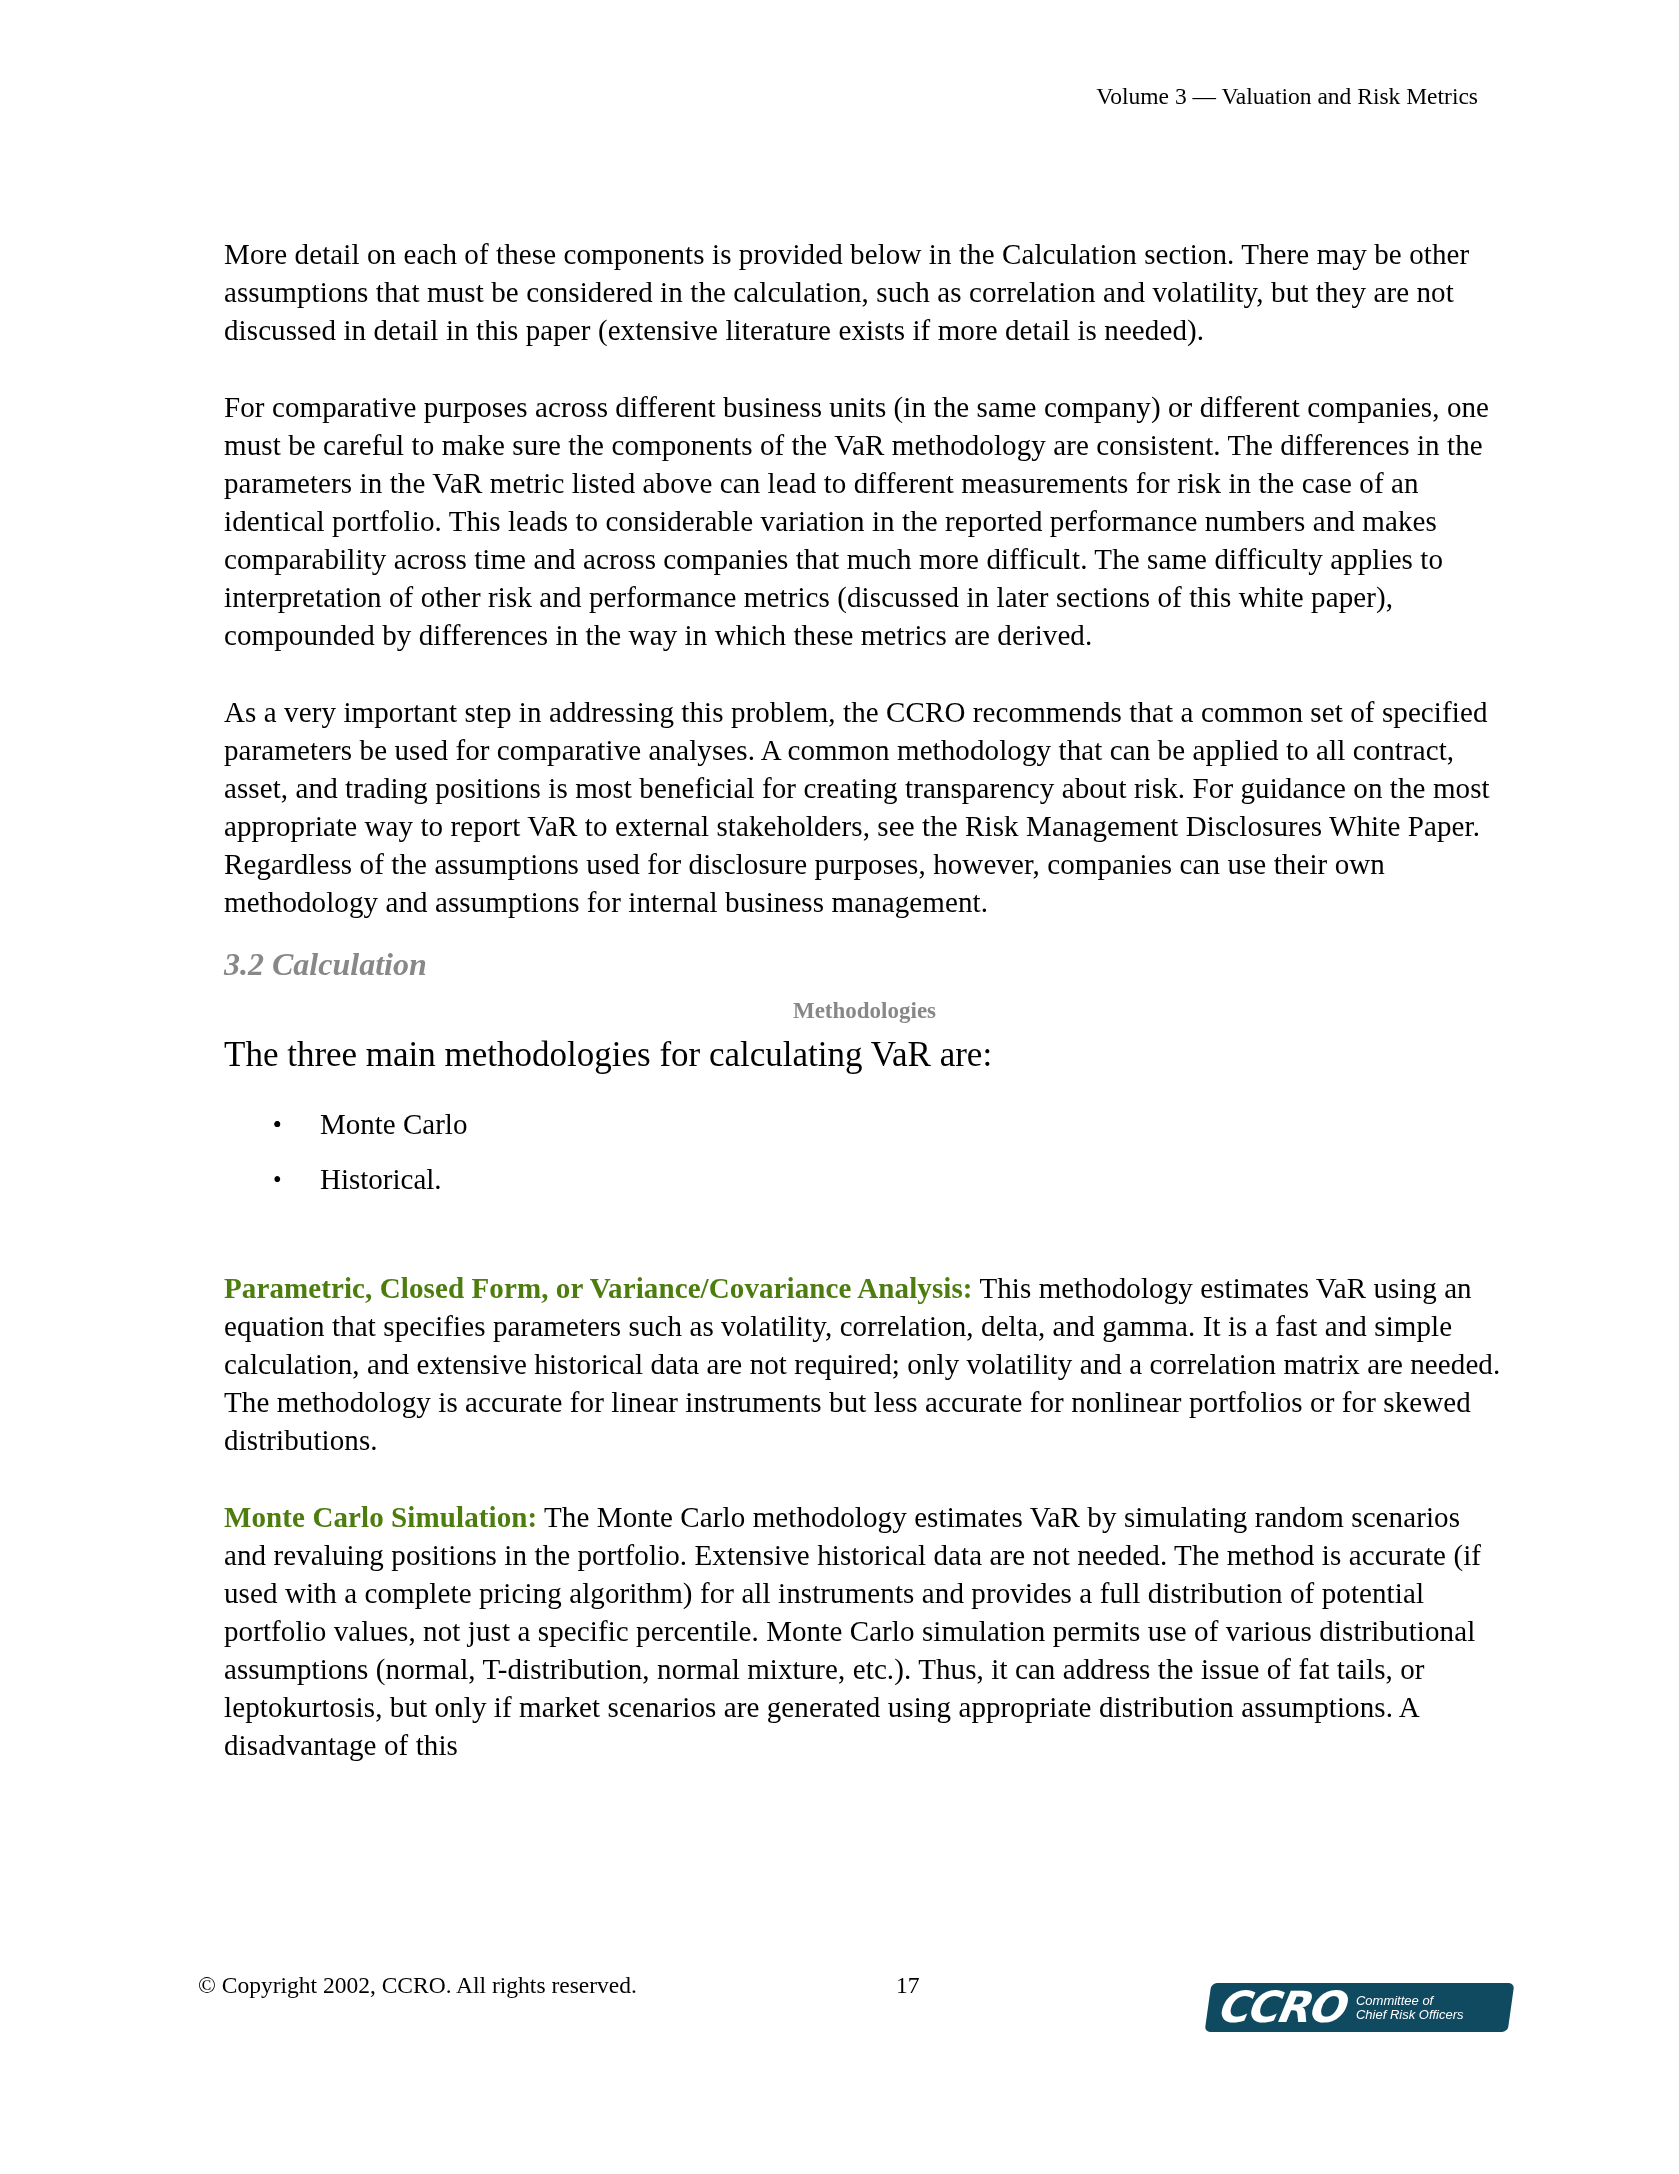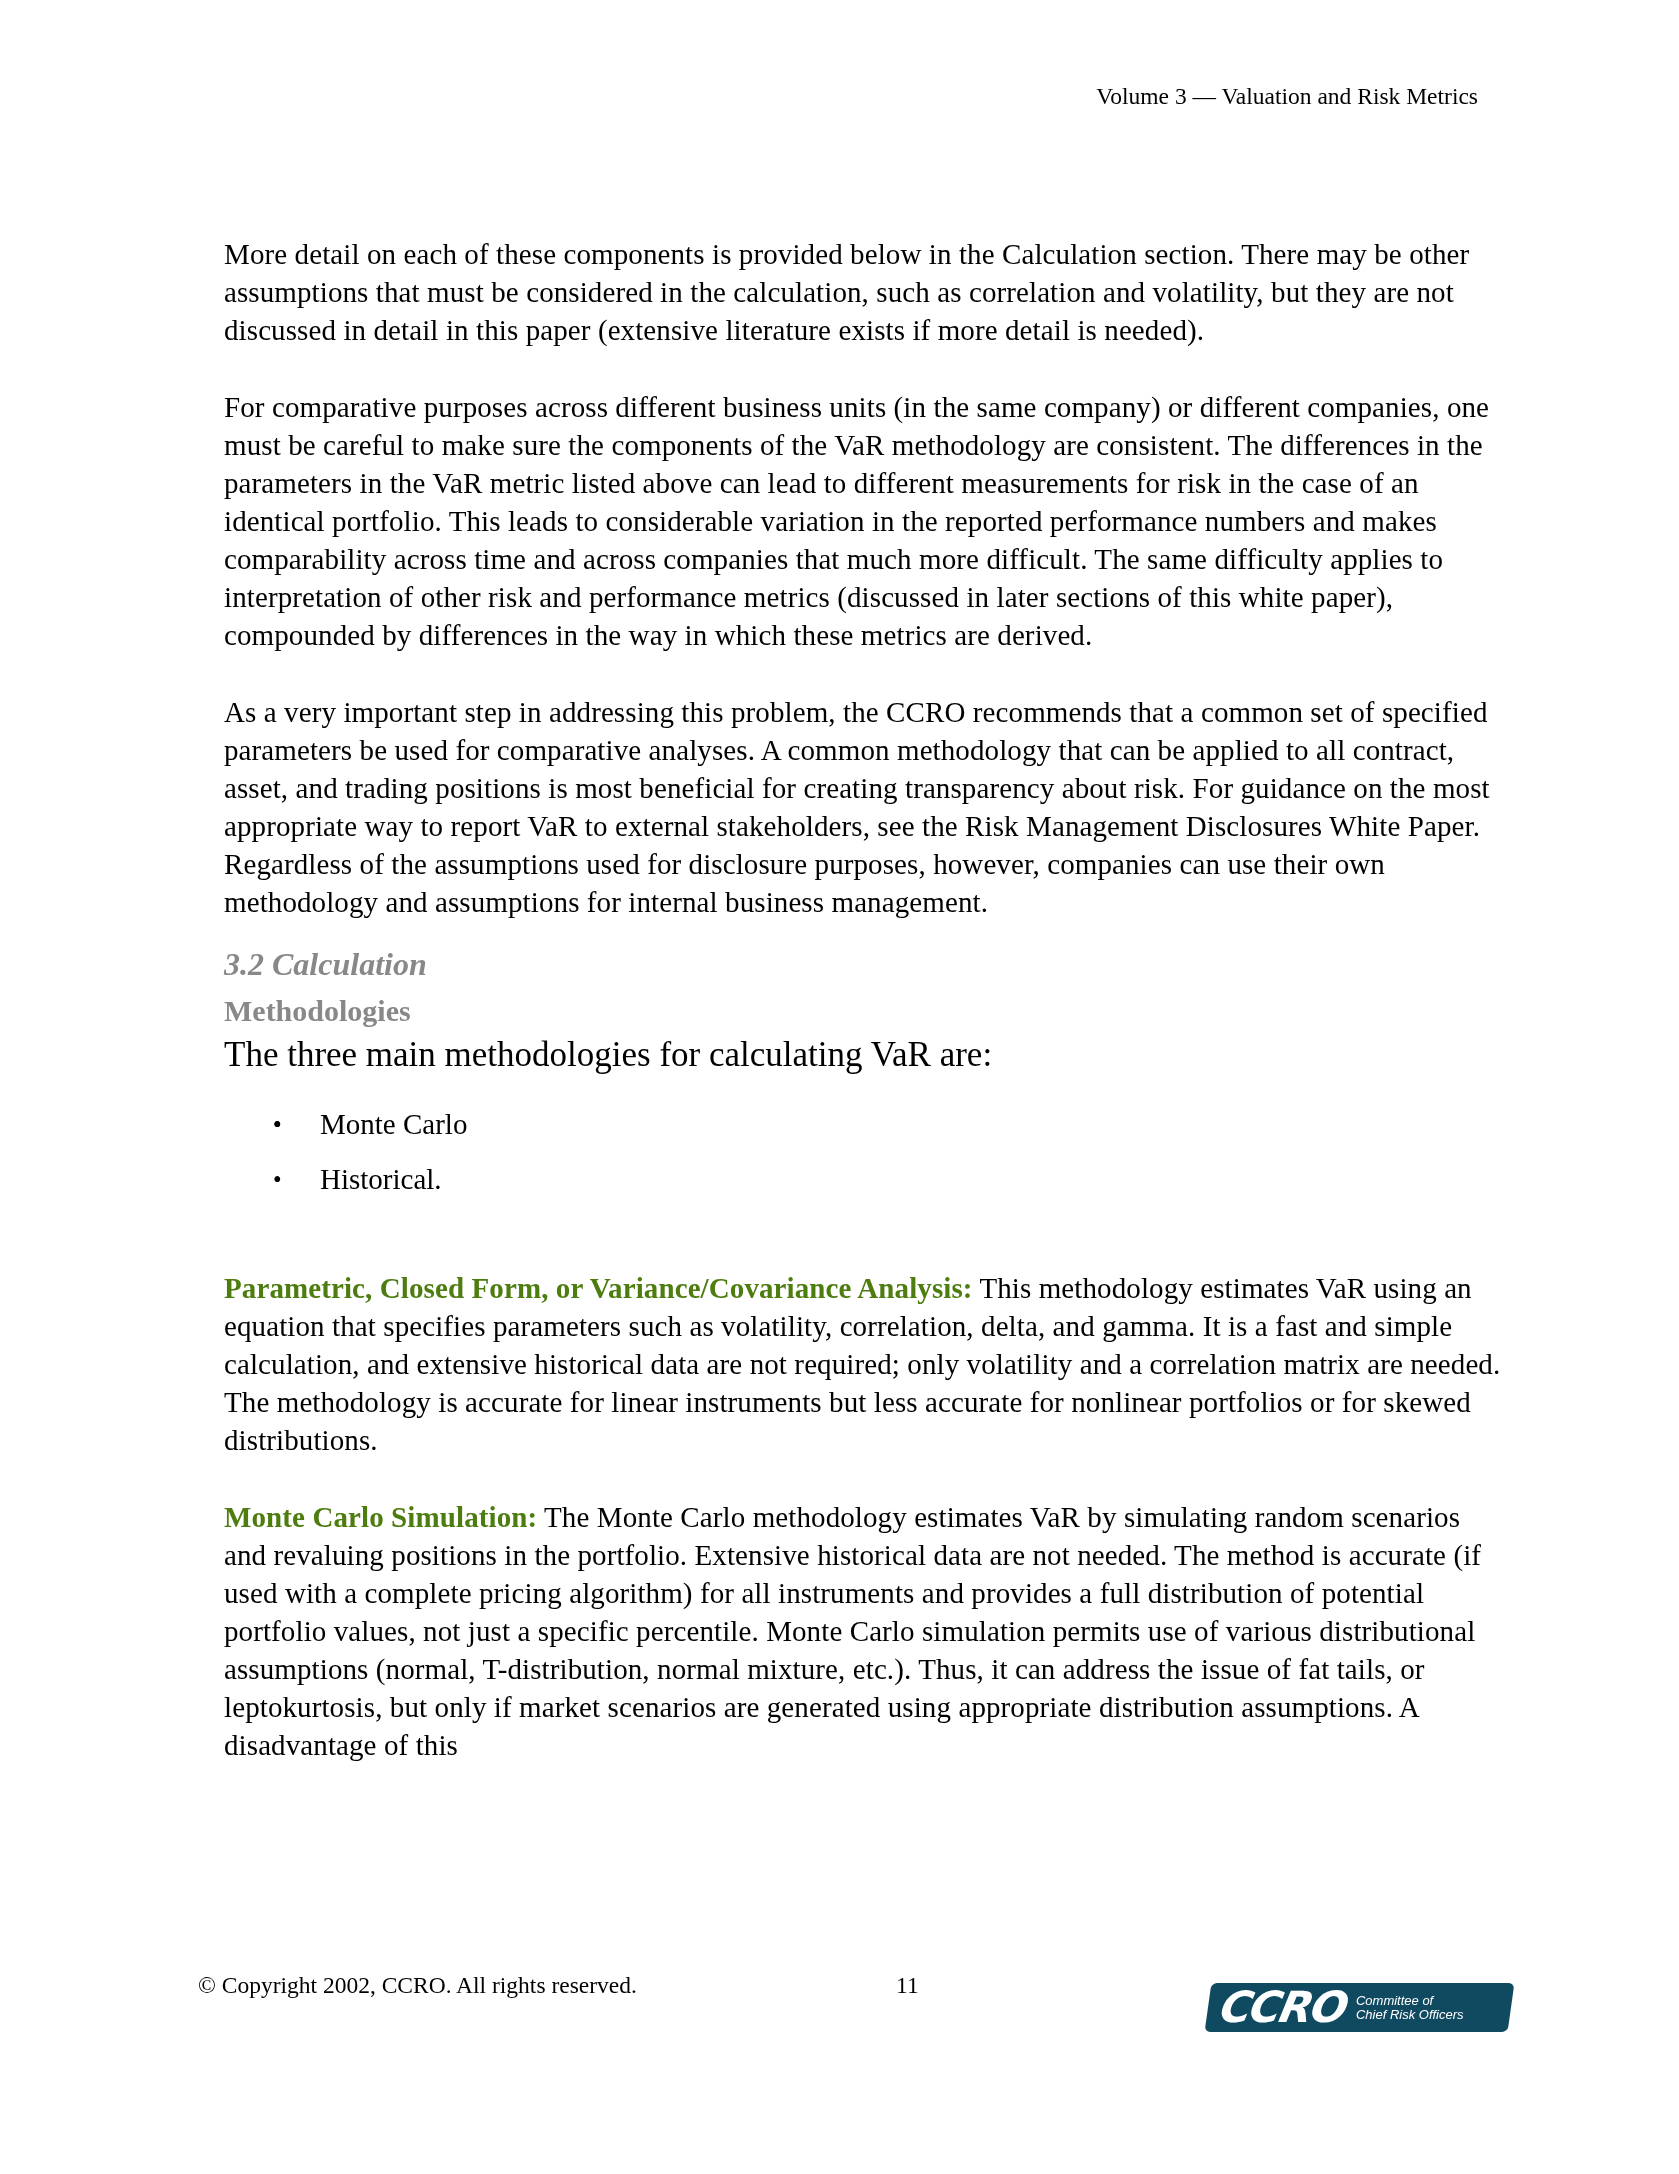--- a/index.html
+++ b/index.html
@@ -7,21 +7,21 @@
            font-family: "DejaVu Serif", "Liberation Serif", serif; color: #000; }
     .page { position: absolute; left: 0; top: 0; width: 1680px; height: 1794px; }
     .running-header { position: absolute; right: 202px; top: 83px; font-size: 23.5px;
                       font-family: "Liberation Serif", serif; color: #000; }
     .body { position: absolute; left: 198px; top: 235px; width: 1281px; margin-left: 26px; }
     .para { font-size: 29px; line-height: 38px; margin: 0 0 39px 0;
             font-family: "Liberation Serif", serif; letter-spacing: 0.1px; }
     .h-section { font-family: "Liberation Serif", serif; font-style: italic; font-weight: bold;
                  color: #888888; font-size: 32px; line-height: 38px; margin: -3.8px 0 8.5px 0; }
     .h-sub { font-family: "Liberation Serif", serif; font-weight: bold; color: #888888;
-             font-size: 30px; line-height: 38px; margin: 0 0 6.6px 0; }
+             font-size: 23px; line-height: 38px; margin: 0 0 6.6px 0; text-align: center; }
     .intro { font-size: 35px; line-height: 38px; margin: 0 0 22.6px 0;
              font-family: "Liberation Serif", serif; }
     ul.methods { list-style: none; margin: 0 0 62px 0; padding: 0; }
     ul.methods li { font-family: "Liberation Serif", serif; font-size: 29px;
                     line-height: 55px; position: relative; padding-left: 96px; }
     ul.methods li .bullet { position: absolute; left: 49px; top: 0; font-size: 24.5px; }
     .term { color: #4d7c0f; font-weight: bold; }
     .footer { position: absolute; left: 198px; top: 1972px; font-size: 23.5px;
               font-family: "Liberation Serif", serif; }
     .page-num { position: absolute; left: 896px; top: 1972px; font-size: 23.5px;
@@ -67,21 +67,21 @@
 
     <p class="para">
       <span class="term">Parametric, Closed Form, or Variance/Covariance Analysis:</span><span> This methodology estimates VaR using an equation that specifies parameters such as volatility, correlation, delta, and gamma. It is a fast and simple calculation, and extensive historical data are not required; only volatility and a correlation matrix are needed. The methodology is accurate for linear instruments but less accurate for nonlinear portfolios or for skewed distributions.</span>
     </p>
     <p class="para">
       <span class="term">Monte Carlo Simulation:</span><span> The Monte Carlo methodology estimates VaR by simulating random scenarios and revaluing positions in the portfolio. Extensive historical data are not needed. The method is accurate (if used with a complete pricing algorithm) for all instruments and provides a full distribution of potential portfolio values, not just a specific percentile. Monte Carlo simulation permits use of various distributional assumptions (normal, T-distribution, normal mixture, etc.). Thus, it can address the issue of fat tails, or leptokurtosis, but only if market scenarios are generated using appropriate distribution assumptions. A disadvantage of this</span>
     </p>
   </div>
 
   <div class="footer">© Copyright 2002, CCRO. All rights reserved.</div>
-  <div class="page-num">11</div>
+  <div class="page-num">17</div>
 
   <div class="logo">
     <span class="mark">CCRO</span>
     <span class="tag">
       <span>Committee of</span><br>
       <span>Chief Risk Officers</span>
     </span>
   </div>
 
 </div>

